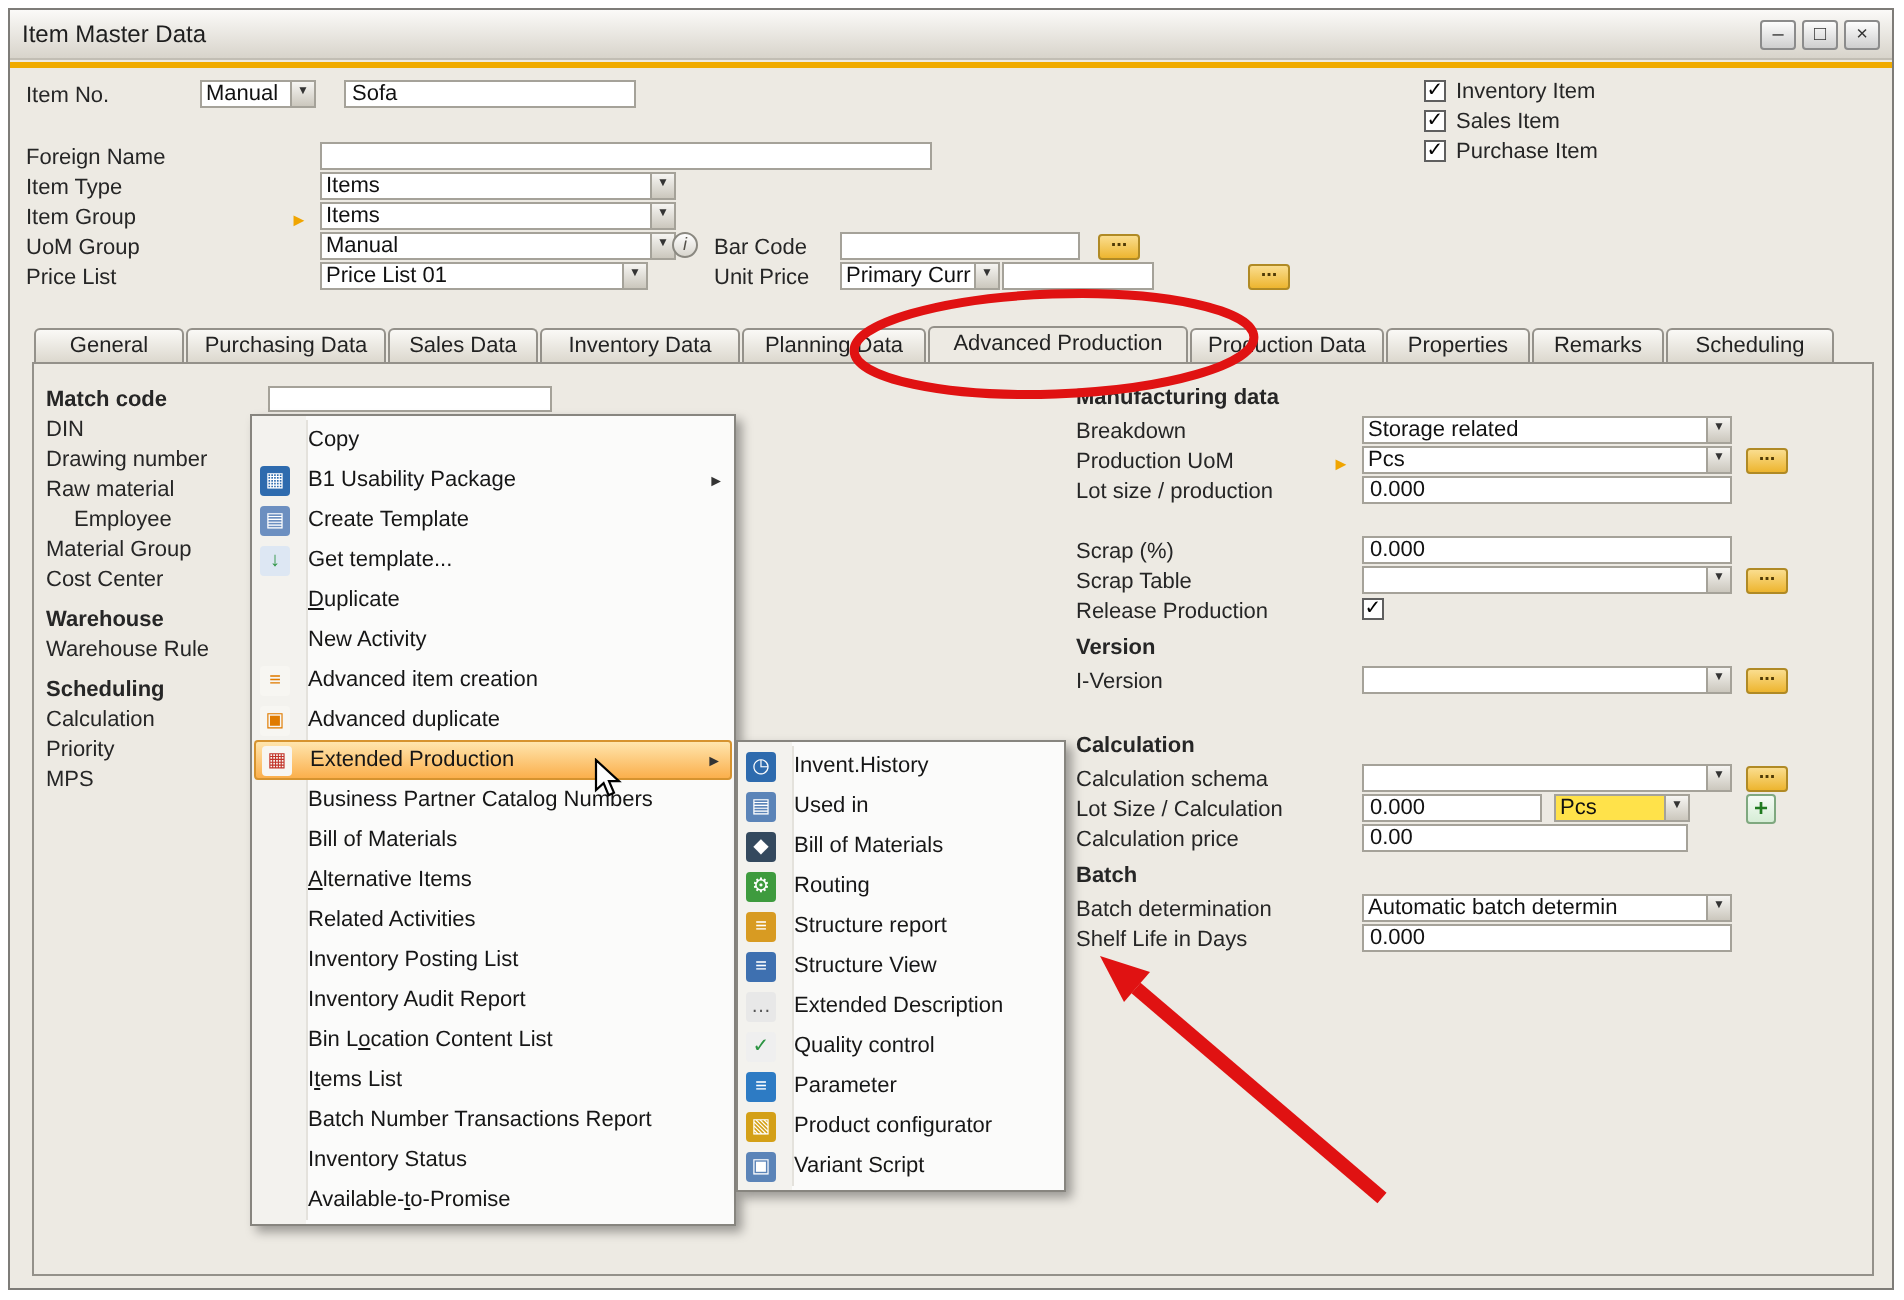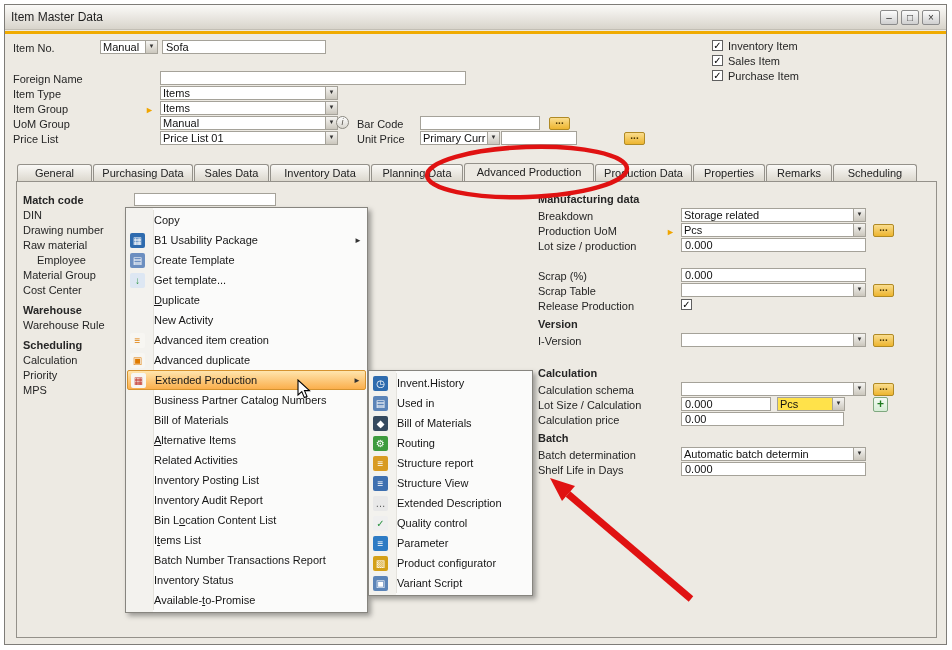--- a/index.html
+++ b/index.html
@@ -54,21 +54,21 @@
     <span class="winbtn">□</span>
     <span class="winbtn">×</span>
   </div>
   <div class="goldline"></div>
 
   <div class="lab" style="left:8px;top:37px">Item No.</div>
   <div class="dd" style="left:95px;top:35px;width:58px">
     <span class="ddv">Manual</span>
     <span class="ddb">▼</span>
   </div>
-  <div class="fld" style="left:157px;top:35px;width:164px">Sofa</div>
+  <div class="fld" style="left:167px;top:35px;width:146px">Sofa</div>
 
   <div style="position:absolute;left:707px;top:33px" id="item-flags">
       <div class="cbrow">
         <span class="cbbox">✓</span>
         <span class="cblab">Inventory Item</span>
       </div>
       <div class="cbrow">
         <span class="cbbox">✓</span>
         <span class="cblab">Sales Item</span>
       </div>
@@ -98,21 +98,21 @@
   <div class="dd" style="left:155px;top:111px;width:178px">
     <span class="ddv">Manual</span>
     <span class="ddb">▼</span>
   </div>
   <div class="circleicon" style="left:331px;top:111px">i</div>
   <div class="lab" style="left:352px;top:113px">Bar Code</div>
   <div class="fld" style="left:415px;top:111px;width:120px"></div>
   <div class="more" style="left:544px;top:112px">...</div>
 
   <div class="lab" style="left:8px;top:128px">Price List</div>
-  <div class="dd" style="left:155px;top:126px;width:178px">
+  <div class="dd" style="left:155px;top:126px;width:164px">
     <span class="ddv">Price List 01</span>
     <span class="ddb">▼</span>
   </div>
   <div class="lab" style="left:352px;top:128px">Unit Price</div>
   <div class="dd" style="left:415px;top:126px;width:80px">
     <span class="ddv">Primary Curr</span>
     <span class="ddb">▼</span>
   </div>
   <div class="fld" style="left:496px;top:126px;width:76px"></div>
   <div class="more" style="left:619px;top:127px">...</div>

